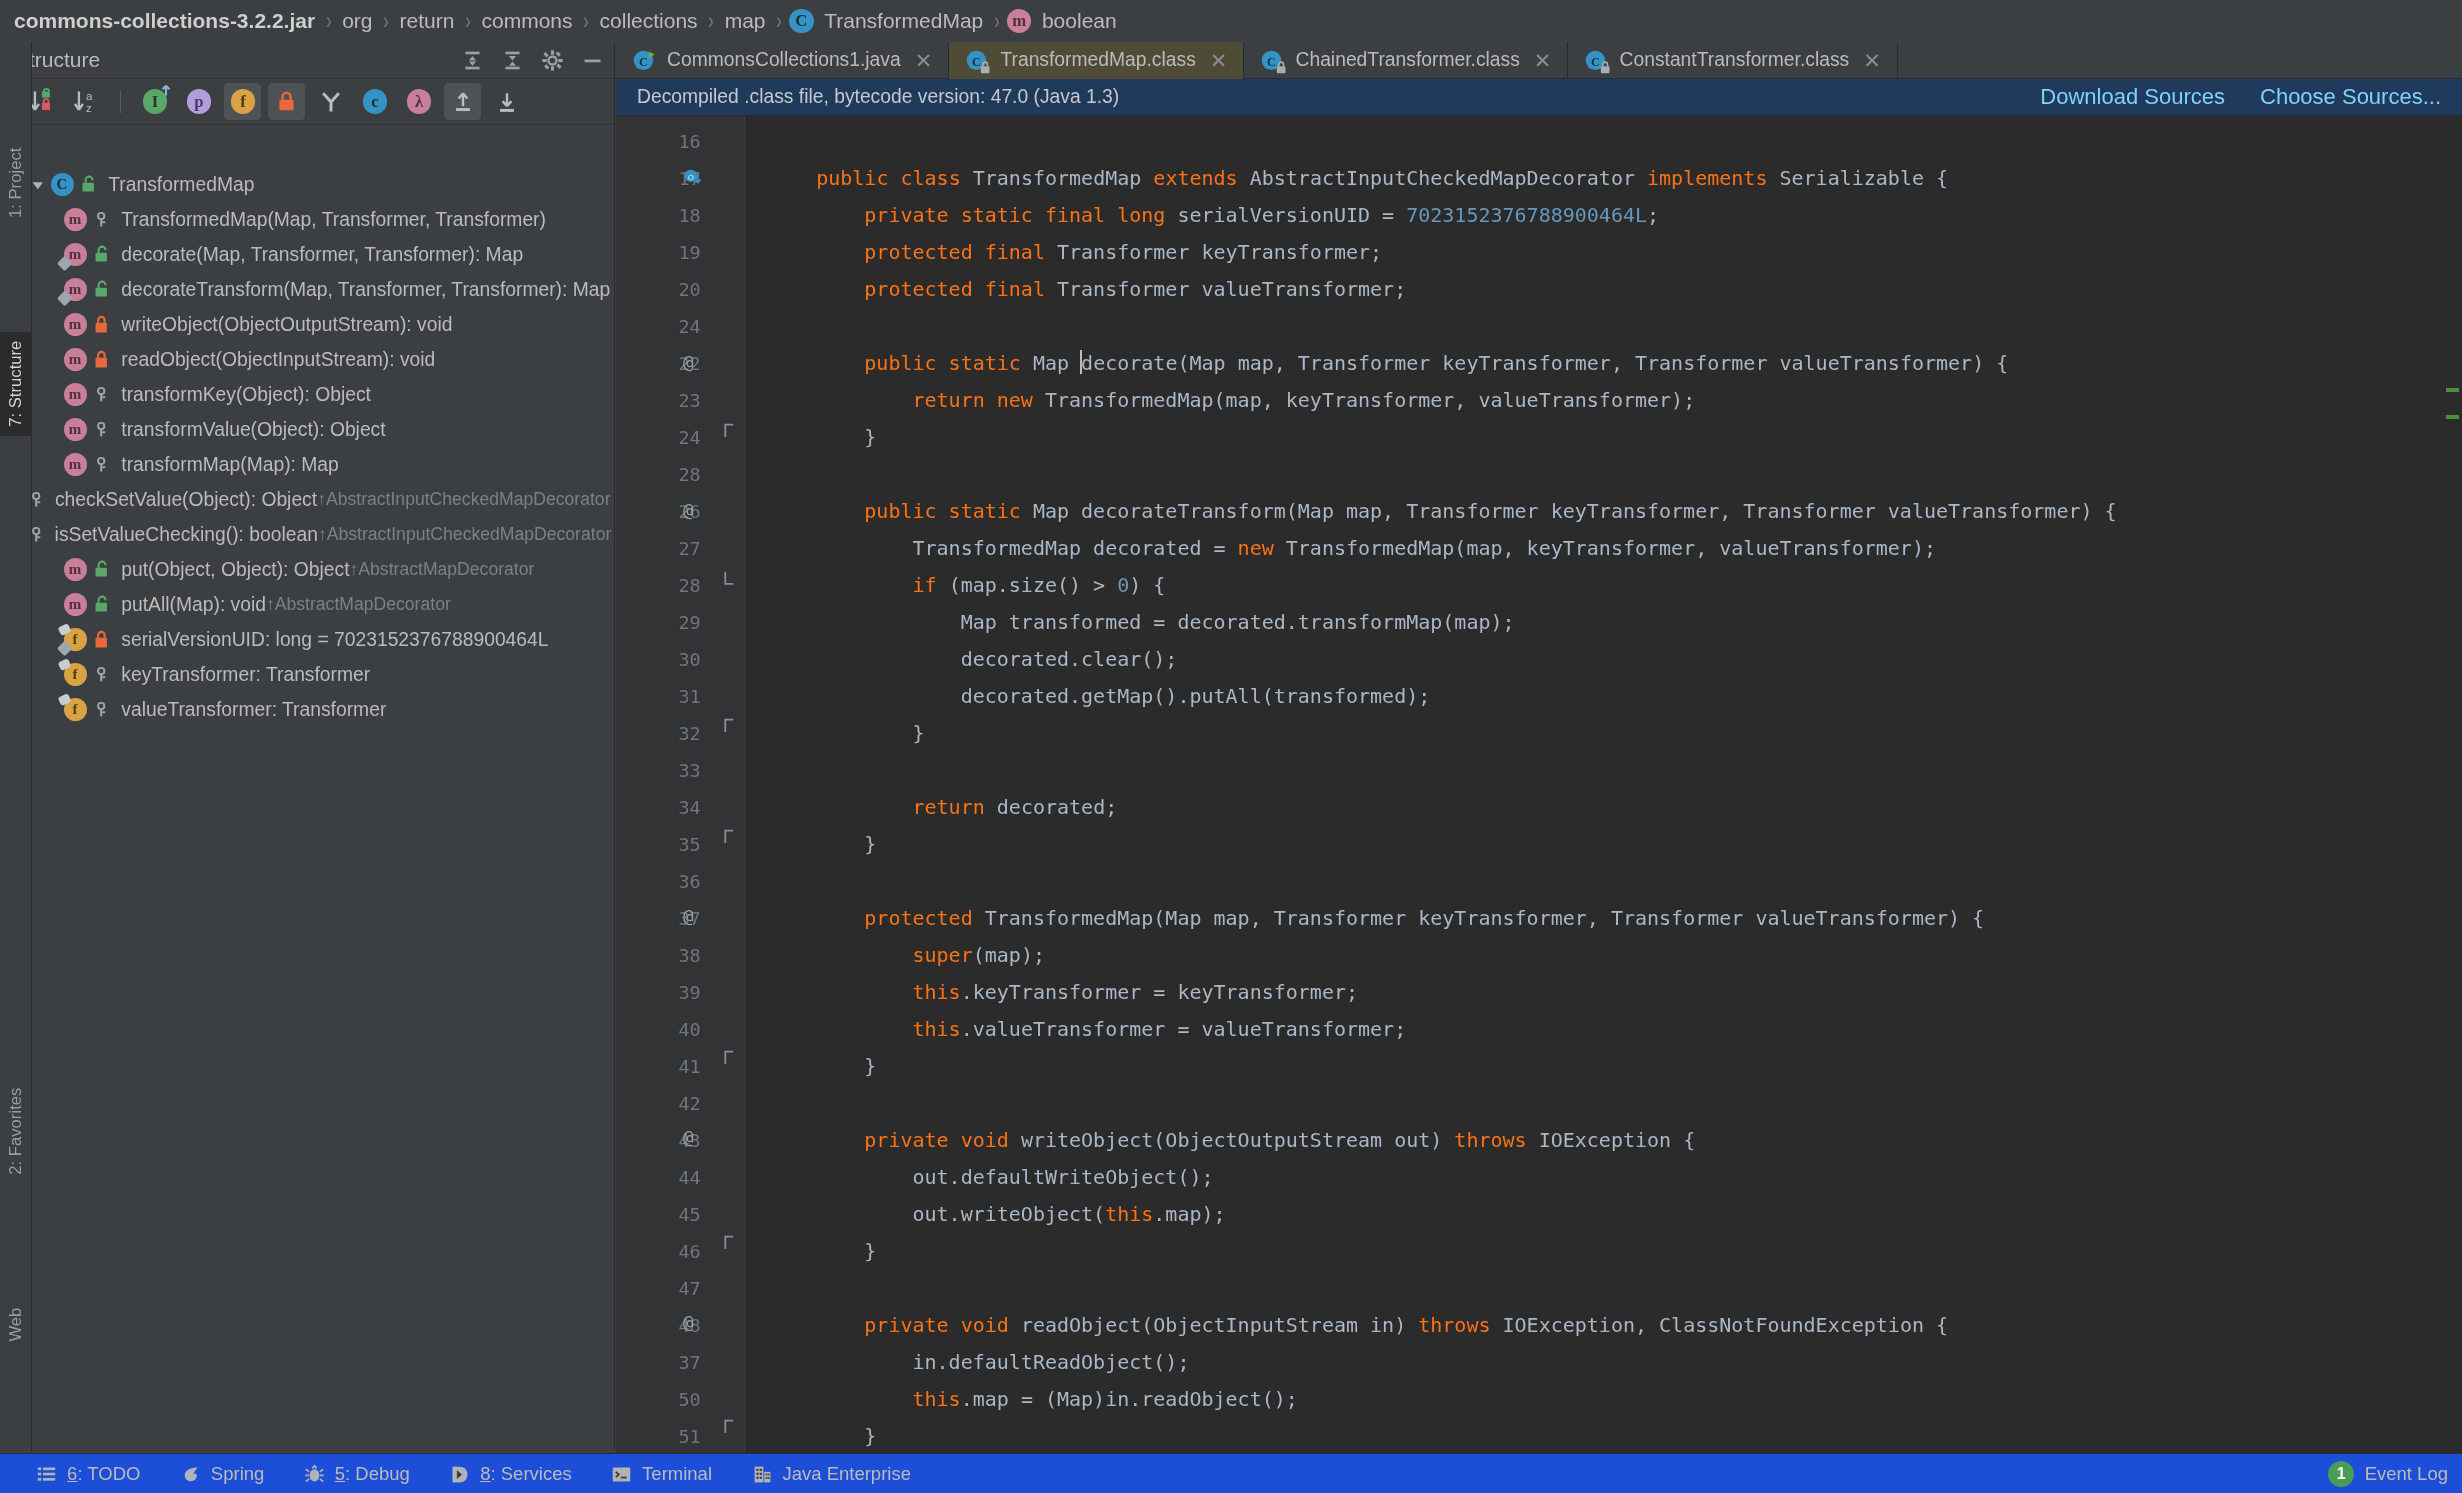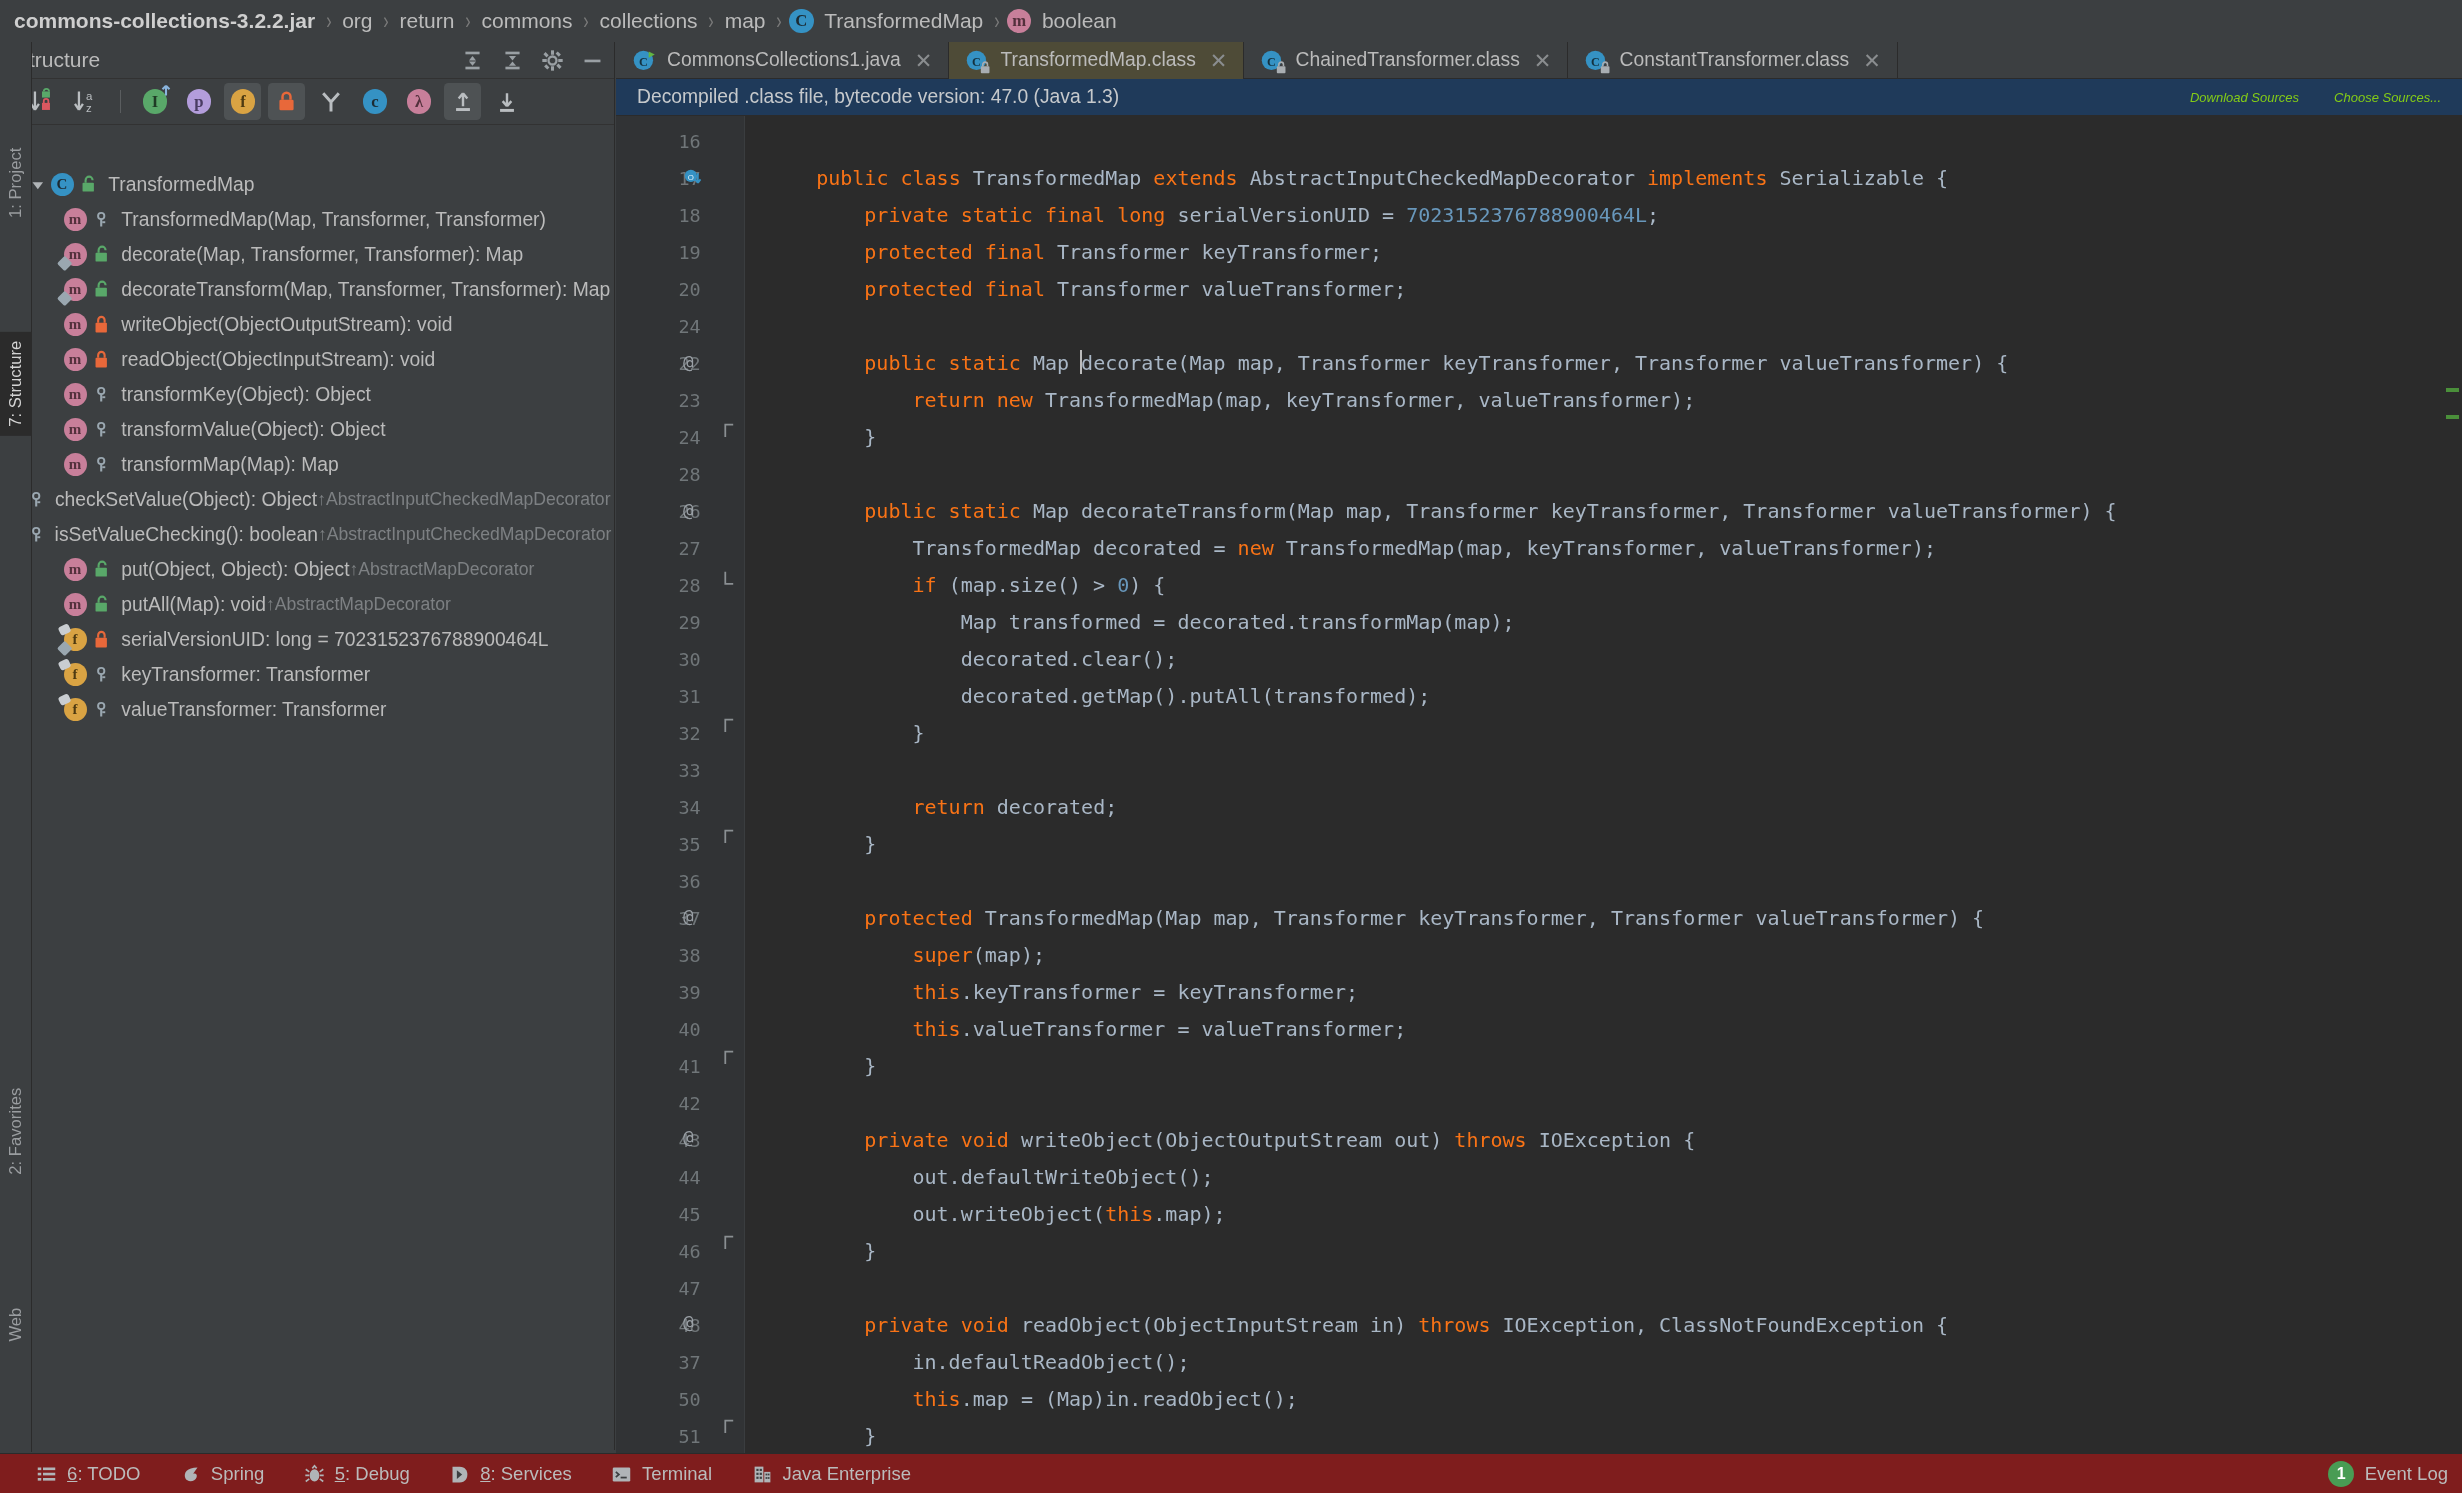--- a/index.html
+++ b/index.html
@@ -156,21 +156,21 @@
     width:12.3px; height:13px;
   }
 
   #notif-bar {
     height:37px; background:#1f3a5a;
     display:flex; align-items:center; justify-content:space-between;
     padding:0 21px; border-bottom:0.9px solid #2b2b2b;
   }
   #notif-text { font-size:19.3px; color:#c6c9cc; }
   .notif-links { display:flex; gap:35px; }
-  .notif-link { font-size:13px; color:#84cc16; cursor:pointer;font-style:italic; }
+  .notif-link { font-size:22px; color:#7dd3fc; cursor:pointer; }
 
   #code-scroll {
     position:absolute; top:74px; left:0; right:0; bottom:0;
     overflow:hidden; background:#2b2b2b;
   }
   #code-wrap { display:flex; position:relative; }
 
   #gutter {
     width:97px; flex:0 0 97px; background:#313335;
     position:relative; padding-top:7px;
@@ -212,21 +212,21 @@
 
   #right-marks {
     position:absolute; right:0; top:74px; bottom:0; width:19.3px;
     background:#2b2b2b;
   }
   .rmark { position:absolute; right:3.5px; width:12.3px; height:4.4px; }
 
   
   #status-bar {
     position:absolute; left:0; bottom:0; width:2462px; height:41px;
-    background:#7f1d1d;
+    background:#1d4ed8;
     display:flex; align-items:center;
     border-top:0.9px solid #2b2b2b;
   }
   .sb-item {
     display:flex; align-items:center; gap:8.8px;
     padding:0 19.3px; font-size:18.5px; color:#bbbbbb;
     cursor:pointer; height:41px;
   }
   .sb-item .u { text-decoration:underline; }
   .sb-ic { display:flex; align-items:center; justify-content:center;

